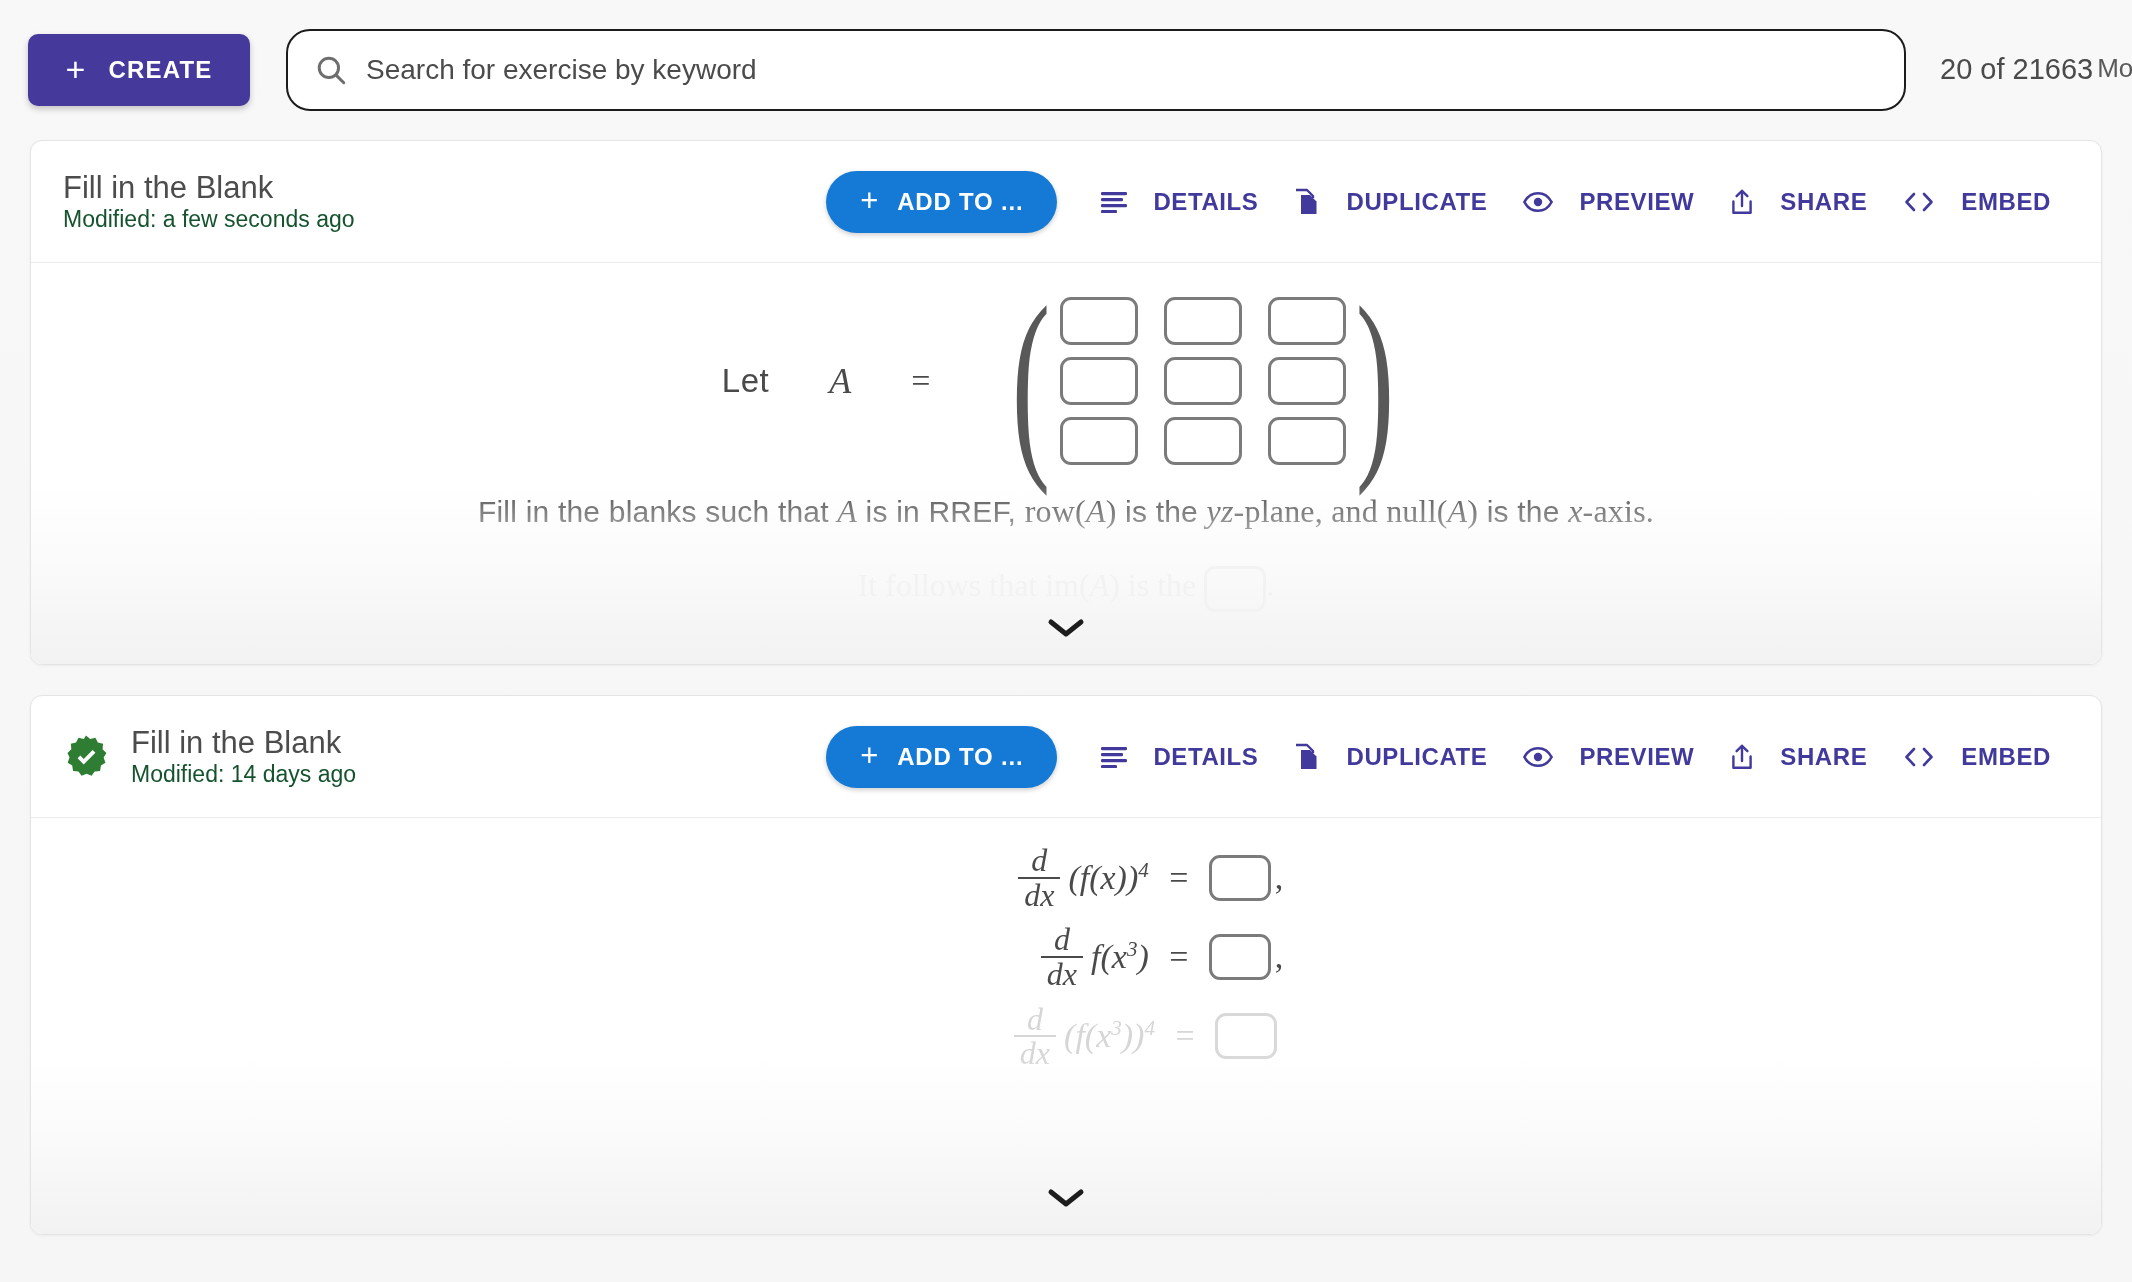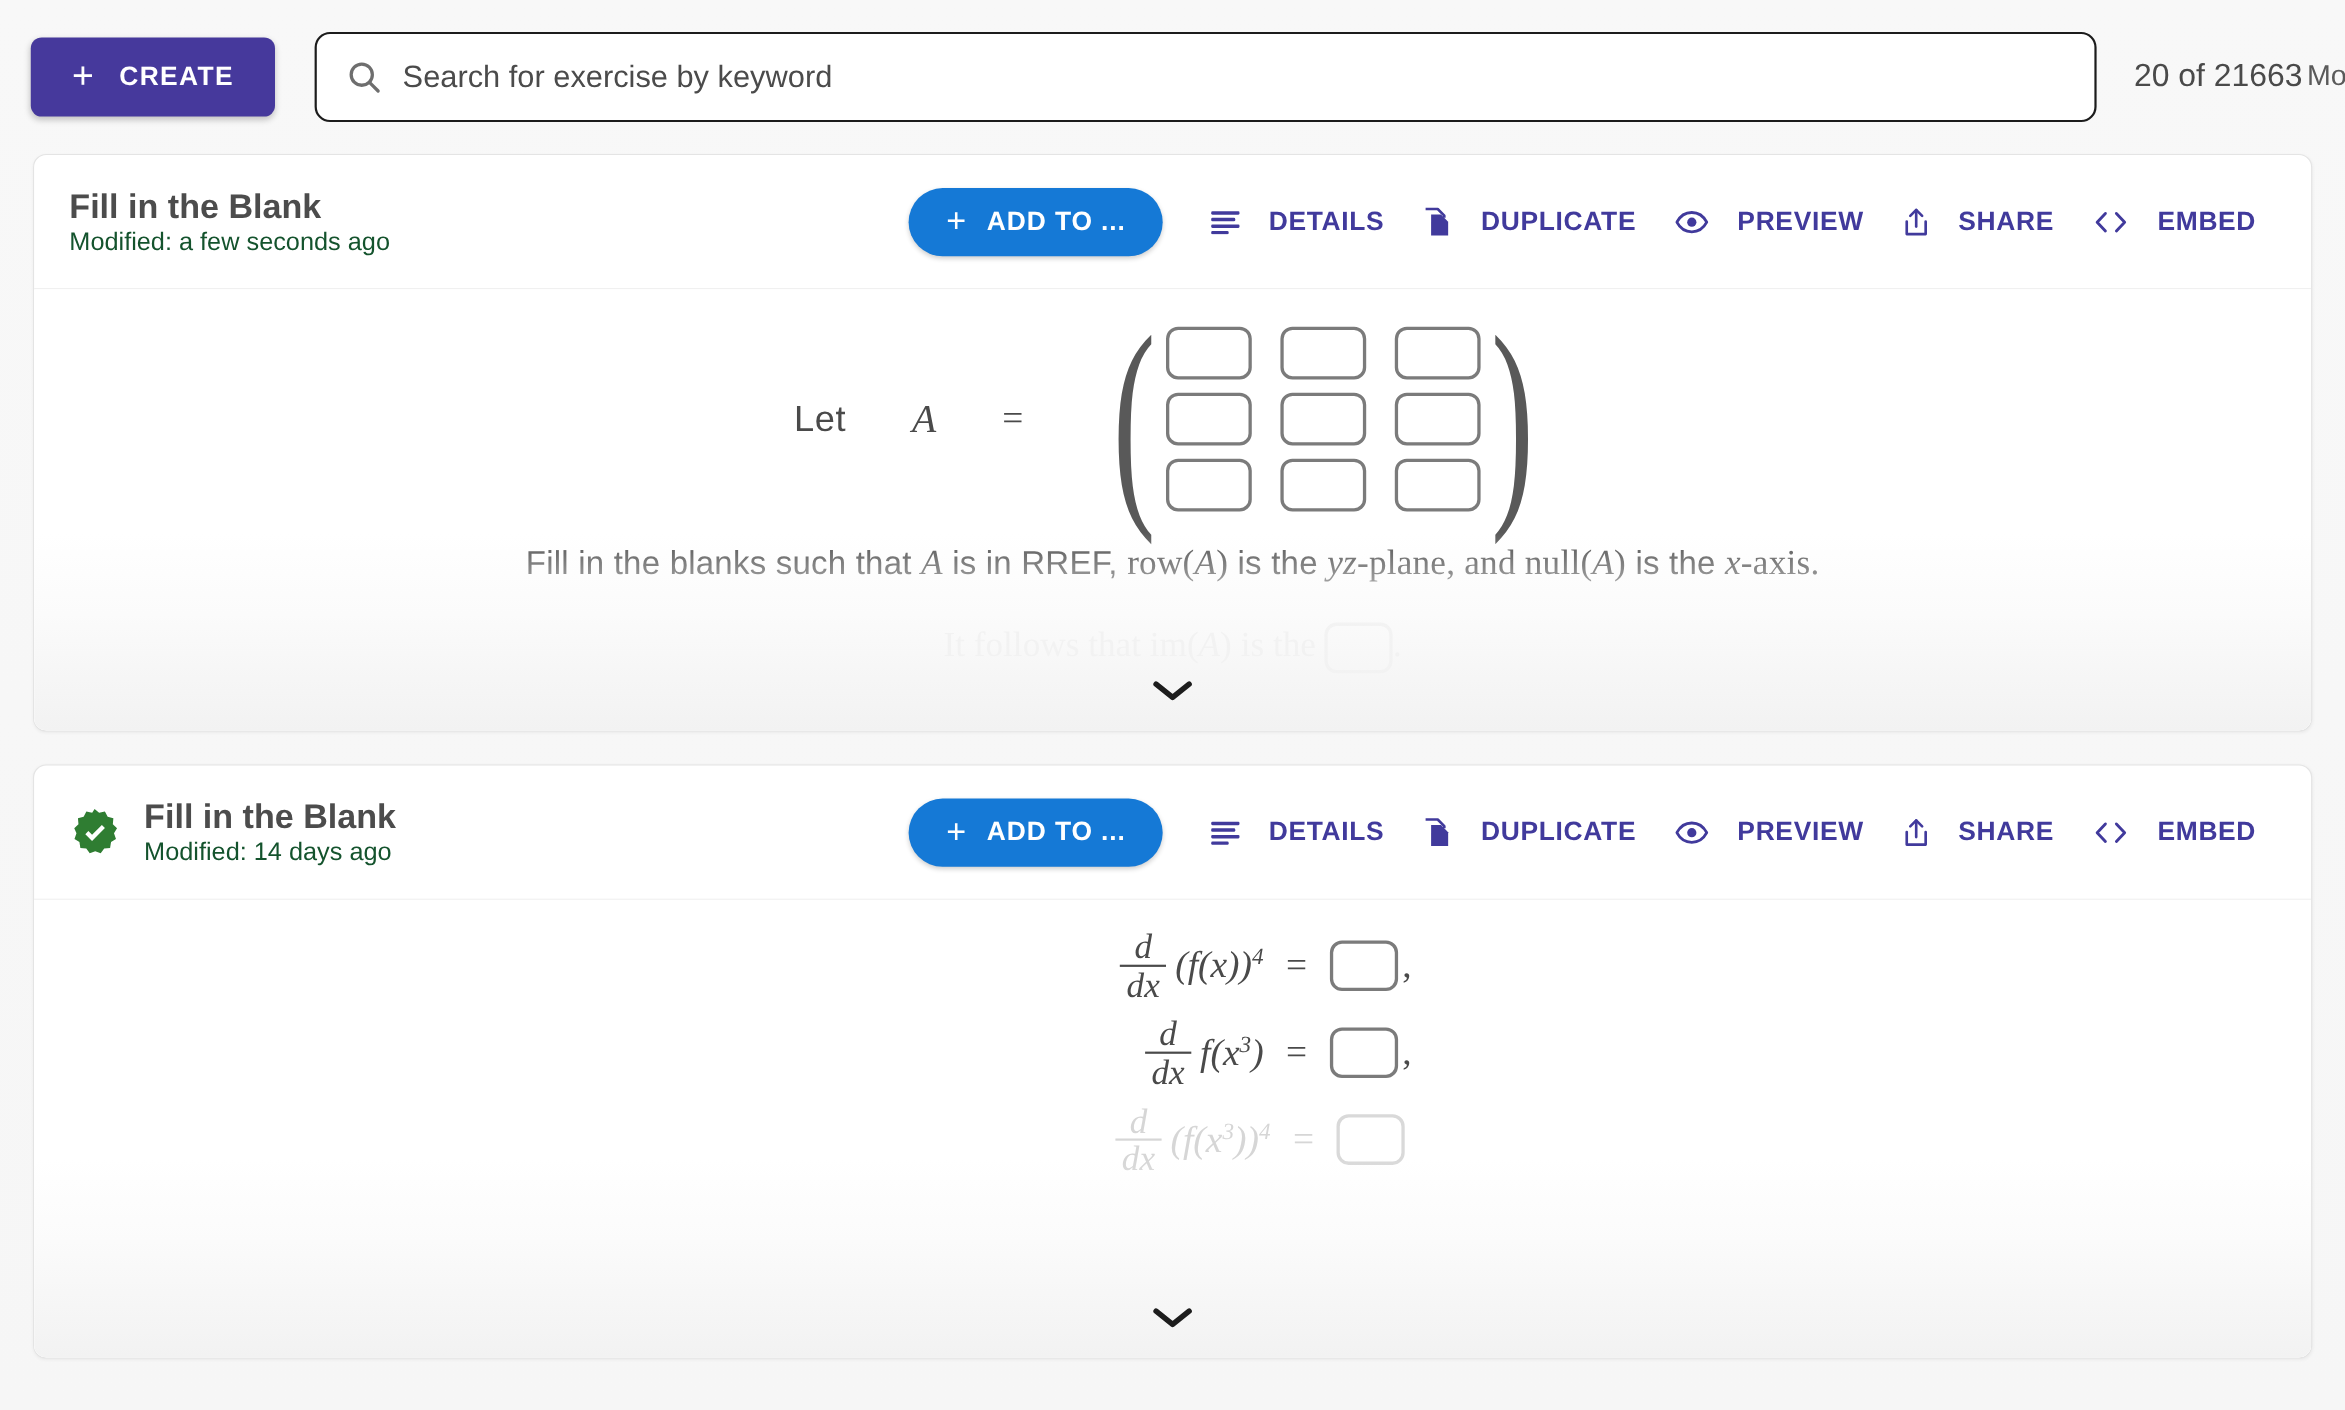--- a/index.html
+++ b/index.html
@@ -46,21 +46,21 @@
     line-height: 1;
     margin-top: -3px;
   }
 
   .search-wrap {
     margin-left: 36px;
     flex: 0 0 1620px;
     height: 82px;
     background: #ffffff;
     border: 2px solid #1c1c1c;
-    border-radius: 14px;
+    border-radius: 24px;
     display: flex;
     align-items: center;
     padding: 0 26px;
     gap: 18px;
   }
   .search-wrap svg { flex: 0 0 auto; display:block; }
   .search-input {
     flex: 1 1 auto;
     border: none;
     outline: none;
@@ -116,21 +116,21 @@
     margin-right: 22px;
     position: relative;
   }
   .verified svg { display:block; }
 
   .card-titles { flex: 0 0 auto; }
   .card-title {
     font-size: 31px;
     color: #4c4c4c;
     line-height: 1.2;
-    font-weight: 700;
+    font-weight: 400;
   }
   .card-sub {
     font-size: 23px;
     color: #14532d;
     margin-top: 0;
     line-height: 1.2;
   }
 
   .actions {
     margin-left: auto;

